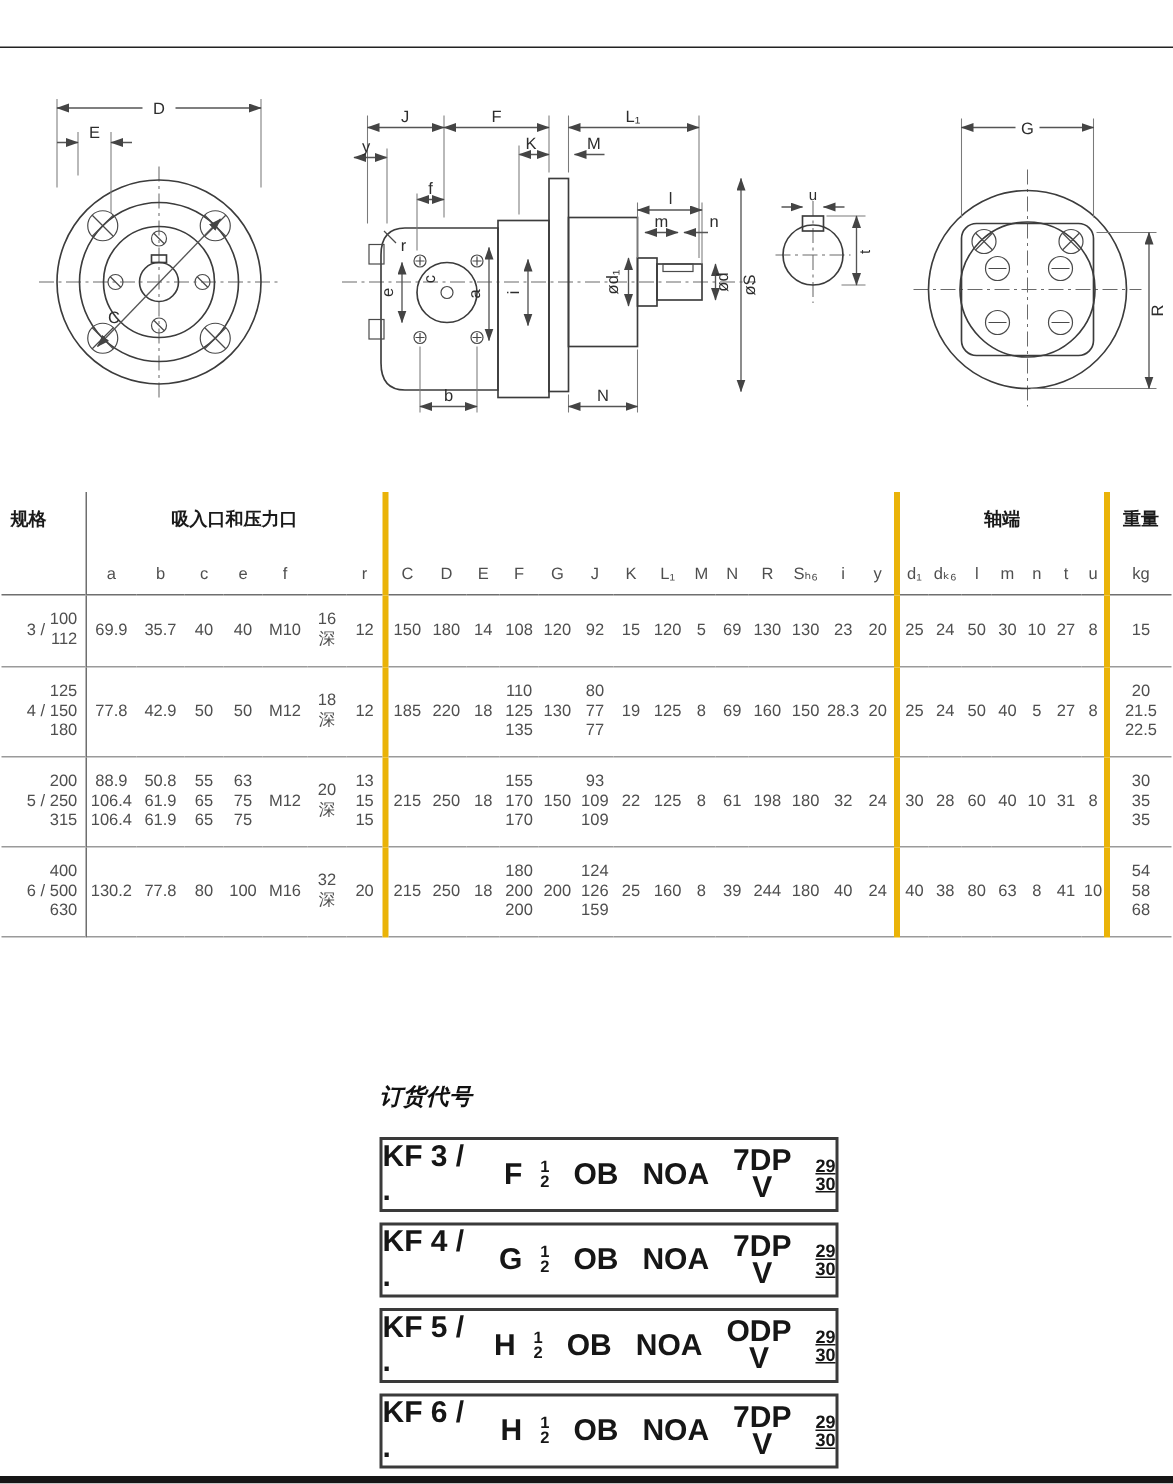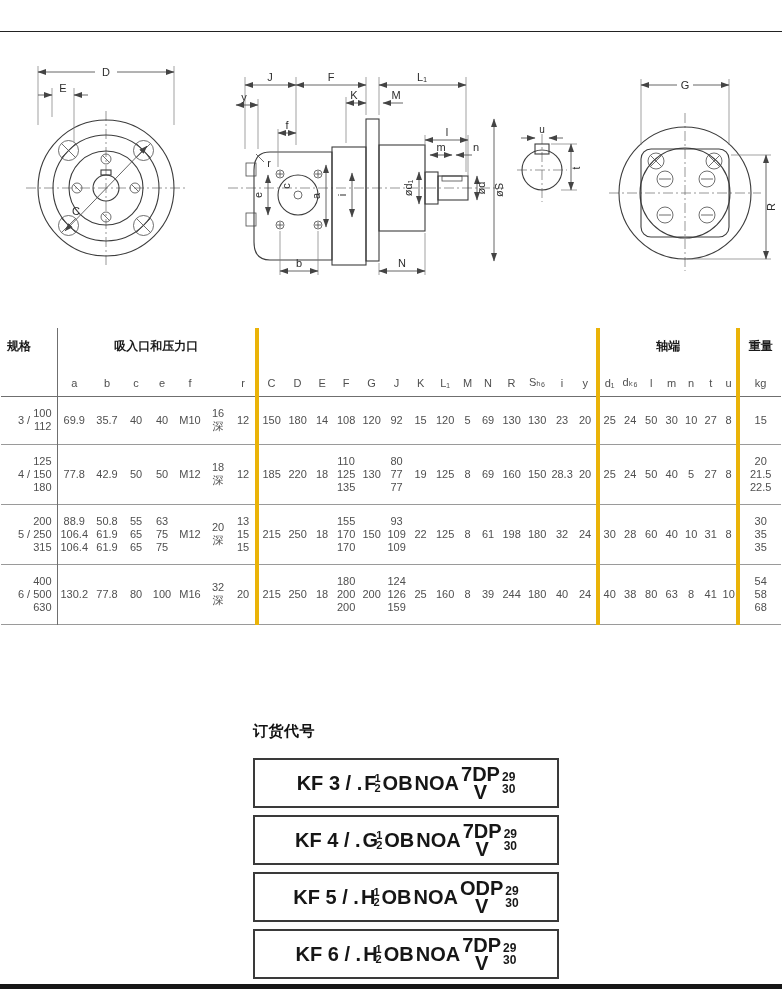--- a/index.html
+++ b/index.html
@@ -31,27 +31,27 @@
   table.dims tbody tr { border-bottom:1px solid #9a9a9a; height:60px; }
   table.dims tbody tr:first-child { height:48px; }
   table.dims td { text-align:center; vertical-align:middle; white-space:pre-line; line-height:13px; padding:0; }
   .sep-l { border-left:4px solid #eab308; }
   .sep-r { border-right:1px solid #6f6f6f; }
   td.spec .wrap { display:flex; justify-content:flex-end; align-items:center; gap:3px; padding-right:5px; }
   td.spec .sizes { text-align:right; white-space:pre-line; line-height:13px; }
 
   
   .order-section { position:absolute; left:253px; top:722px; width:310px; }
-  .order-heading { font-size:15px; font-weight:bold; color:#111; margin-bottom:17px; letter-spacing:0.5px; }
+  .order-heading { font-size:15px; font-weight:bold; color:#111; margin-bottom:17px; letter-spacing:0.5px;font-style:italic; }
   .order-box { width:306px; height:50px; border:2px solid #3a3a3a; margin-bottom:7px;
-               display:flex; align-items:center; justify-content:center; gap:2px;
+               display:flex; align-items:center; justify-content:center; gap:16px;
                font-weight:bold; color:#161616; font-size:20px; background:#fff; }
   .order-box .frac { display:flex; flex-direction:column; align-items:center; font-size:11px; line-height:10px; margin-left:-4px; }
   .order-box .stack { display:flex; flex-direction:column; align-items:center; font-size:20px; line-height:18px; }
-  .order-box .nums  { display:flex; flex-direction:column; align-items:center; font-size:12px; line-height:12px; }
+  .order-box .nums  { display:flex; flex-direction:column; align-items:center; font-size:12px; line-height:12px;text-decoration:underline; }
 
   .bottom-bar { position:absolute; left:0; bottom:0; width:782px; height:5px; background:#161616; }
 </style>
 </head>
 <body>
 
 <div class="page">
 
   <div class="title-rule"></div>
 

